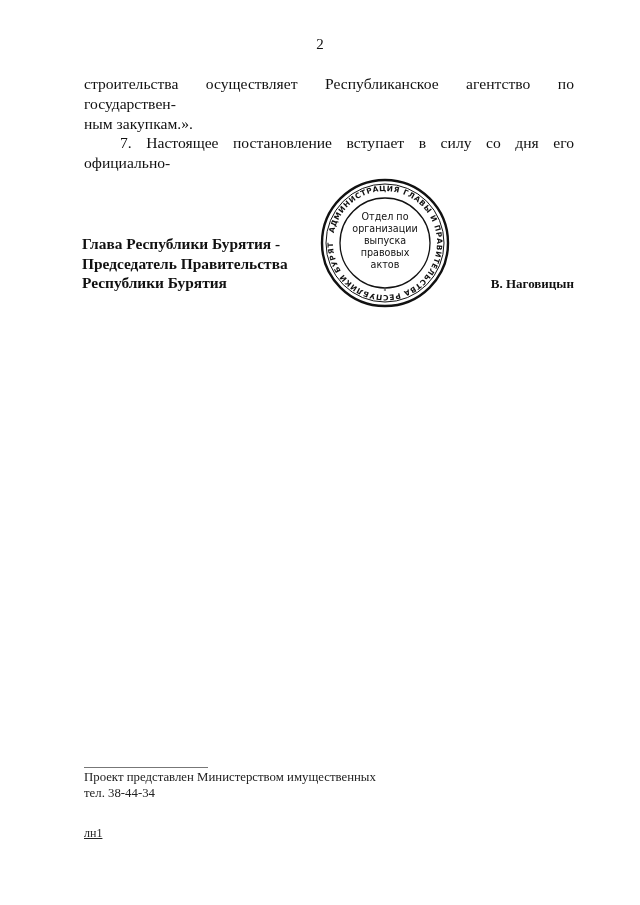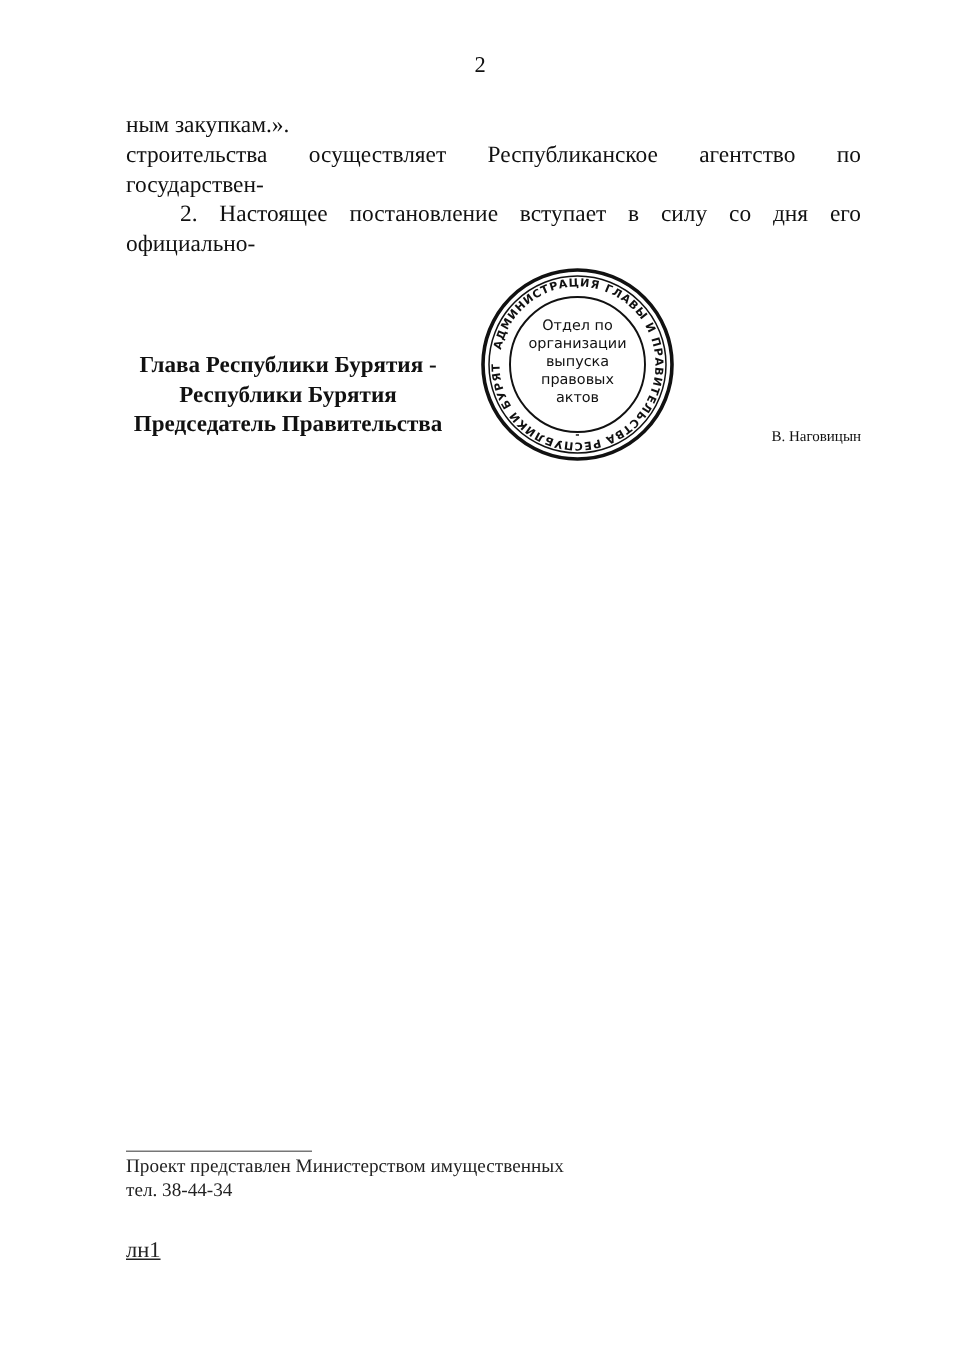--- a/index.html
+++ b/index.html
@@ -42,33 +42,32 @@
     }
     #p1 { top: 74px; }
     #p2 { top: 133px; }
     #p2 .first { text-indent: 36px; }
 
     .sig-block {
       position: absolute;
       left: 82px;
       top: 234px;
       width: 220px;
-      text-align: center;
       font-weight: bold;
       font-size: 15.4px;
       line-height: 19.5px;
     }
     .sig-block span { display: block; white-space: nowrap; }
 
     .sig-name {
       position: absolute;
       right: 66px;
-      top: 286px;
-      font-weight: normal;
-      font-size: 10px;
+      top: 276px;
+      font-weight: bold;
+      font-size: 13px;
       white-space: nowrap;
     }
 
     .stamp {
       position: absolute;
       left: 318px;
       top: 178px;
       width: 134px;
       height: 130px;
     }
@@ -87,43 +86,43 @@
       top: 770px;
       font-size: 12.8px;
       line-height: 15.5px;
       color: #222222;
     }
     .footer-note span { display: block; white-space: nowrap; }
     .footer-code {
       position: absolute;
       left: 84px;
       top: 826px;
-      font-size: 15px;
+      font-size: 12px;
       color: #222222;
       text-decoration: underline;
     }
   </style>
 </head>
 <body>
 
 <div class="page-number">2</div>
 
 <div class="para" id="p1">
+  <span class="line justify">строительства осуществляет Республиканское агентство по государствен-</span>
   <span class="line">ным закупкам.».</span>
-  <span class="line justify">строительства осуществляет Республиканское агентство по государствен-</span>
 </div>
 
 <div class="para" id="p2">
-  <span class="line justify first">2. Настоящее постановление вступает в силу со дня его официально-</span>
+  <span class="line justify first">7. Настоящее постановление вступает в силу со дня его официально-</span>
 </div>
 
 <div class="sig-block">
   <span>Глава Республики Бурятия -</span>
+  <span>Председатель Правительства</span>
   <span>Республики Бурятия</span>
-  <span>Председатель Правительства</span>
 </div>
 
 <div class="stamp">
   <svg width="134" height="130" viewBox="0 0 134 130">
     <defs>
       <path id="ringPath" d="M 67,65 m -52,0 a 52,52 0 1,1 104,0 a 52,52 0 1,1 -104,0"></path>
     </defs>
     <circle cx="67" cy="65" r="63" fill="none" stroke="#111" stroke-width="2.4"></circle>
     <circle cx="67" cy="65" r="59" fill="none" stroke="#111" stroke-width="1"></circle>
     <circle cx="67" cy="65" r="45" fill="none" stroke="#111" stroke-width="1.3"></circle>

